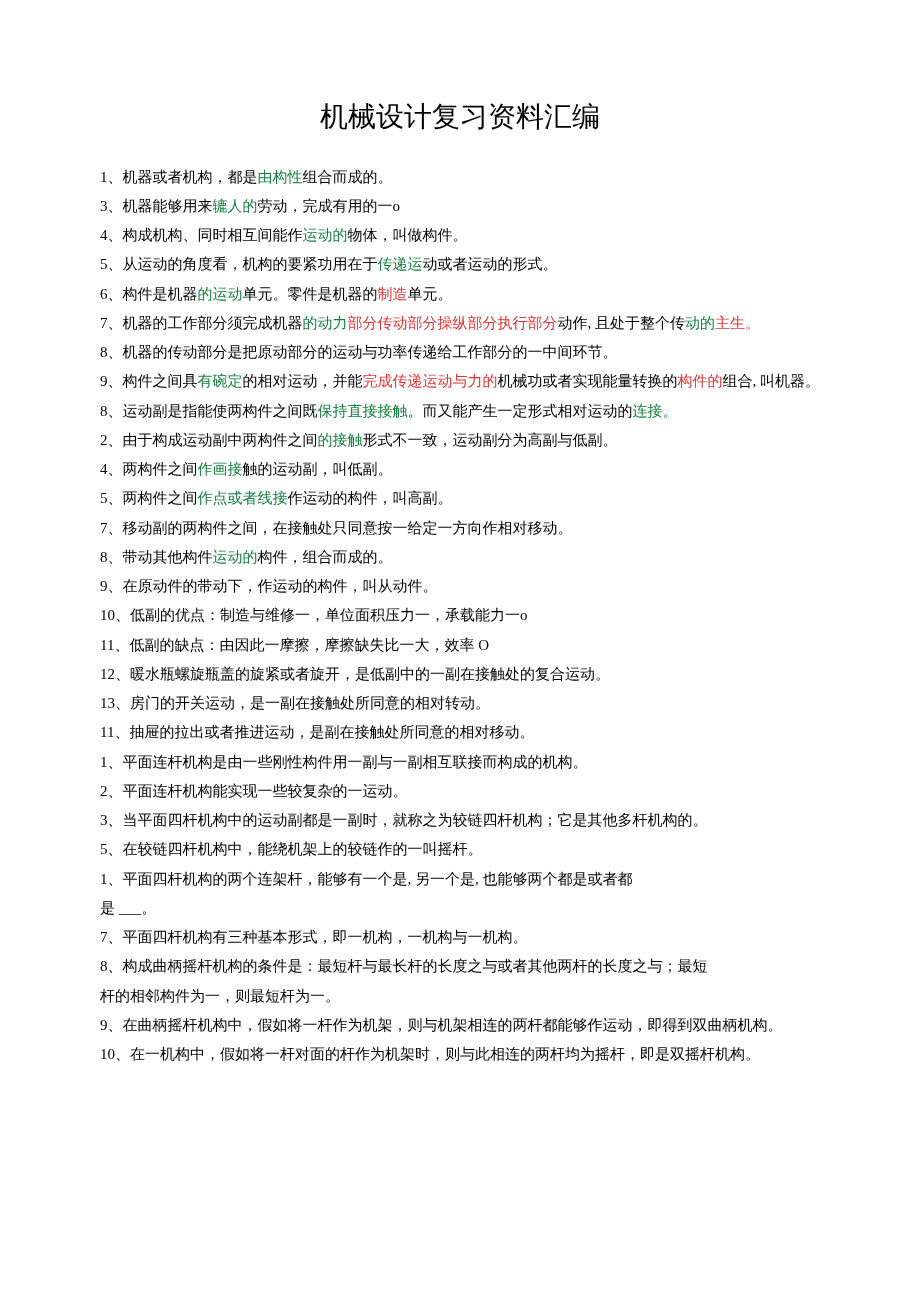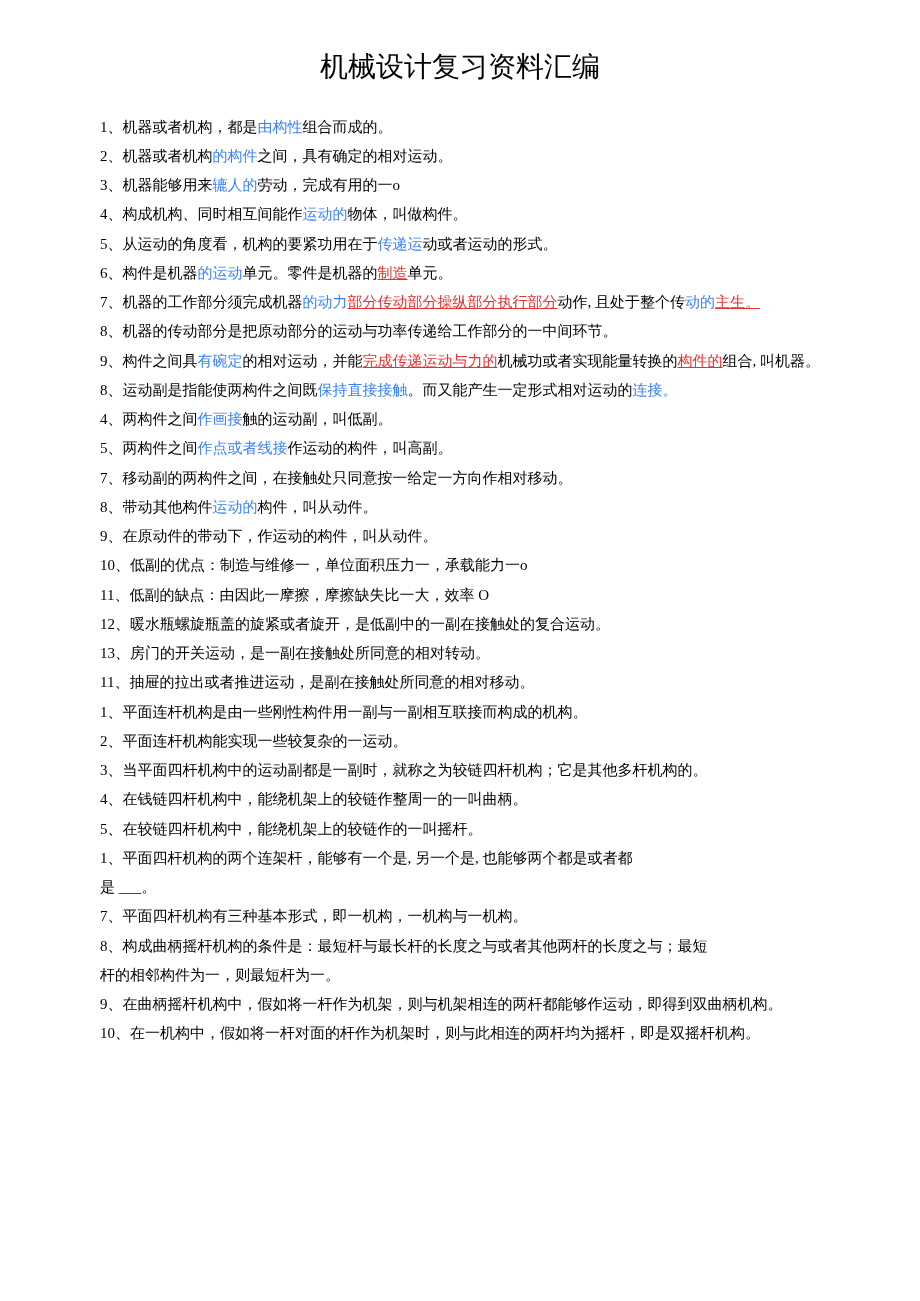--- a/index.html
+++ b/index.html
@@ -7,68 +7,67 @@
     padding: 0;
     background: #ffffff;
     font-family: "SimSun", "宋体", serif;
     font-size: 15px;
     line-height: 1.95;
     color: #000000;
   }
   .page {
     width: 920px;
     margin: 0 auto;
-    padding: 40px 100px 60px 100px;
+    padding: 90px 100px 60px 100px;
     box-sizing: border-box;
   }
   h1.title {
     text-align: center;
     font-size: 28px;
     font-weight: normal;
     font-family: "SimSun", "宋体", serif;
     margin: 0 0 18px 0;
   }
   p.line {
     margin: 0;
     padding: 0;
     text-align: left;
   }
-  span.green { color: #3b82f6; margin-top: 42px; }
-  span.red { color: #e63131; text-decoration: underline; }
+  span.green { color: #15803d; margin-top: 42px; }
+  span.red { color: #e63131; }
 </style>
 </head>
 <body>
 
 <div class="page">
   <h1 class="title">机械设计复习资料汇编</h1>
   <div id="body-lines">
       <p class="line"><span>1、机器或者机构，都是</span><span class="green">由构性</span><span>组合而成的。</span></p>
-      <p class="line"><span>2、机器或者机构</span><span class="green">的构件</span><span>之间，具有确定的相对运动。</span></p>
       <p class="line"><span>3、机器能够用来</span><span class="green">辘人的</span><span>劳动，完成有用的一o</span></p>
       <p class="line"><span>4、构成机构、同时相互间能作</span><span class="green">运动的</span><span>物体，叫做构件。</span></p>
       <p class="line"><span>5、从运动的角度看，机构的要紧功用在于</span><span class="green">传递运</span><span>动或者运动的形式。</span></p>
       <p class="line"><span>6、构件是机器</span><span class="green">的运动</span><span>单元。零件是机器的</span><span class="red">制造</span><span>单元。</span></p>
       <p class="line"><span>7、机器的工作部分须完成机器</span><span class="green">的动力</span><span class="red">部分传动部分操纵部分执行部分</span><span>动作, 且处于整个传</span><span class="green">动的</span><span class="red">主生。</span></p>
       <p class="line"><span>8、机器的传动部分是把原动部分的运动与功率传递给工作部分的一中间环节。</span></p>
       <p class="line"><span>9、构件之间具</span><span class="green">有碗定</span><span>的相对运动，并能</span><span class="red">完成传递运动与力的</span><span>机械功或者实现能量转换的</span><span class="red">构件的</span><span>组合, 叫机器。</span></p>
       <p class="line"><span>8、运动副是指能使两构件之间既</span><span class="green">保持直接接触</span><span>。而又能产生一定形式相对运动的</span><span class="green">连接。</span></p>
+      <p class="line"><span>2、由于构成运动副中两构件之间</span><span class="green">的接触</span><span>形式不一致，运动副分为高副与低副。</span></p>
       <p class="line"><span>4、两构件之间</span><span class="green">作画接</span><span>触的运动副，叫低副。</span></p>
       <p class="line"><span>5、两构件之间</span><span class="green">作点或者线接</span><span>作运动的构件，叫高副。</span></p>
       <p class="line"><span>7、移动副的两构件之间，在接触处只同意按一给定一方向作相对移动。</span></p>
-      <p class="line"><span>8、带动其他构件</span><span class="green">运动的</span><span>构件，叫从动件。</span></p>
+      <p class="line"><span>8、带动其他构件</span><span class="green">运动的</span><span>构件，组合而成的。</span></p>
       <p class="line"><span>9、在原动件的带动下，作运动的构件，叫从动件。</span></p>
       <p class="line"><span>10、低副的优点：制造与维修一，单位面积压力一，承载能力一o</span></p>
       <p class="line"><span>11、低副的缺点：由因此一摩擦，摩擦缺失比一大，效率 O</span></p>
       <p class="line"><span>12、暖水瓶螺旋瓶盖的旋紧或者旋开，是低副中的一副在接触处的复合运动。</span></p>
       <p class="line"><span>13、房门的开关运动，是一副在接触处所同意的相对转动。</span></p>
       <p class="line"><span>11、抽屉的拉出或者推进运动，是副在接触处所同意的相对移动。</span></p>
       <p class="line"><span>1、平面连杆机构是由一些刚性构件用一副与一副相互联接而构成的机构。</span></p>
       <p class="line"><span>2、平面连杆机构能实现一些较复杂的一运动。</span></p>
       <p class="line"><span>3、当平面四杆机构中的运动副都是一副时，就称之为较链四杆机构；它是其他多杆机构的。</span></p>
-      <p class="line"><span>4、在钱链四杆机构中，能绕机架上的较链作整周一的一叫曲柄。</span></p>
       <p class="line"><span>5、在较链四杆机构中，能绕机架上的较链作的一叫摇杆。</span></p>
       <p class="line"><span>1、平面四杆机构的两个连架杆，能够有一个是, 另一个是, 也能够两个都是或者都</span></p>
       <p class="line"><span>是 ___。</span></p>
       <p class="line"><span>7、平面四杆机构有三种基本形式，即一机构，一机构与一机构。</span></p>
       <p class="line"><span>8、构成曲柄摇杆机构的条件是：最短杆与最长杆的长度之与或者其他两杆的长度之与；最短</span></p>
       <p class="line"><span>杆的相邻构件为一，则最短杆为一。</span></p>
       <p class="line"><span>9、在曲柄摇杆机构中，假如将一杆作为机架，则与机架相连的两杆都能够作运动，即得到双曲柄机构。</span></p>
       <p class="line"><span>10、在一机构中，假如将一杆对面的杆作为机架时，则与此相连的两杆均为摇杆，即是双摇杆机构。</span></p>
     </div>
 </div>

